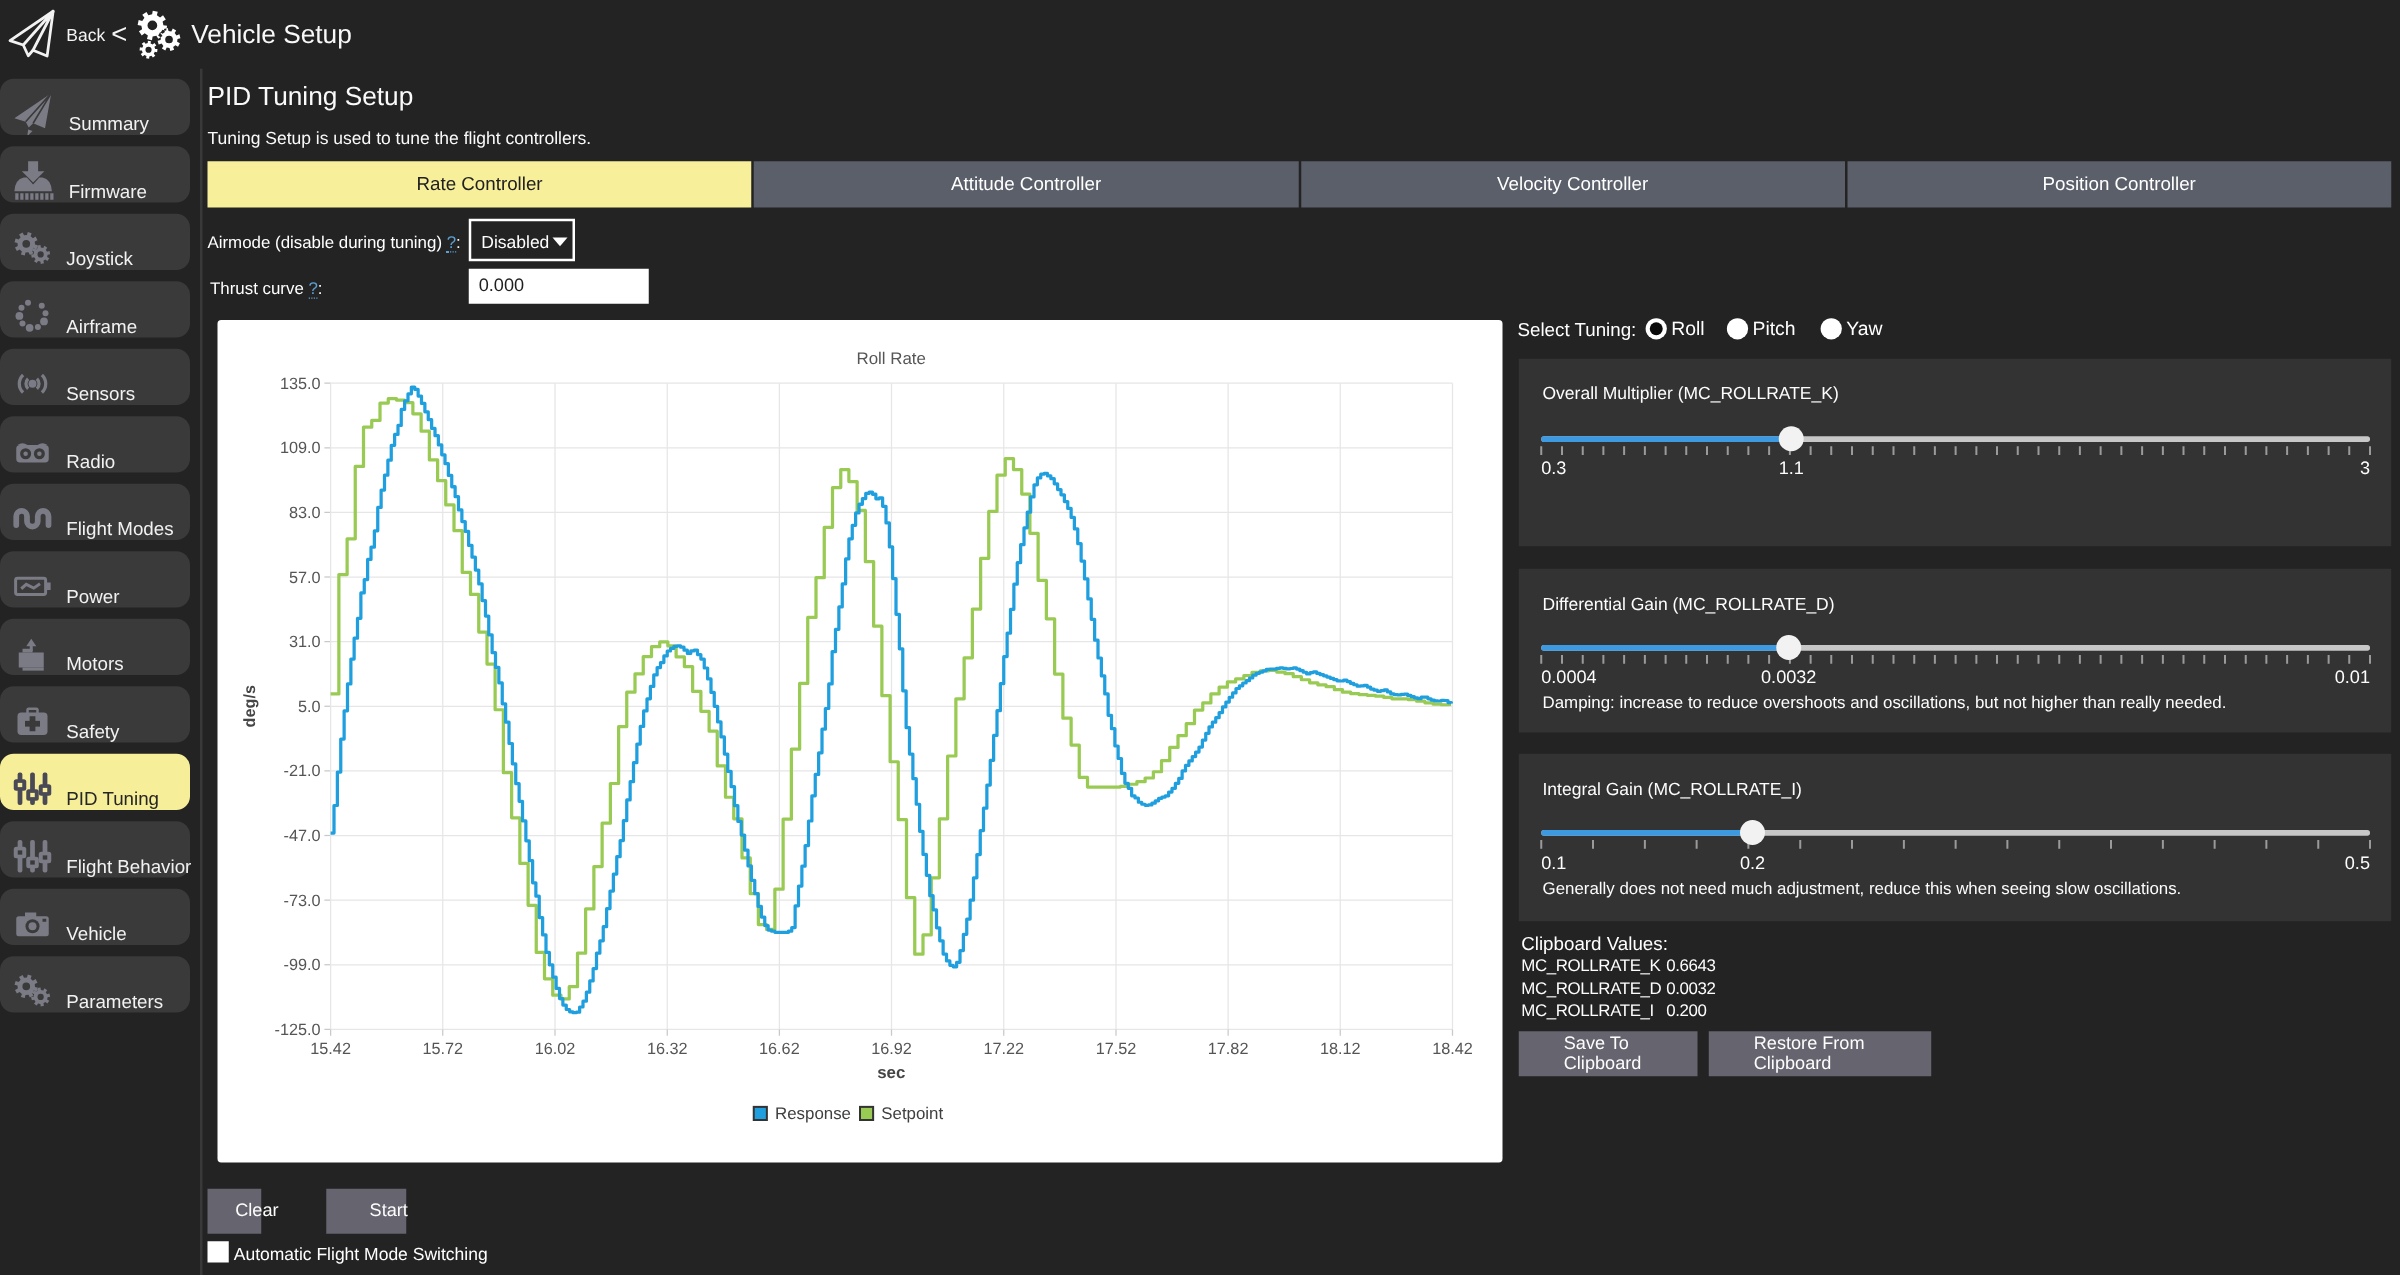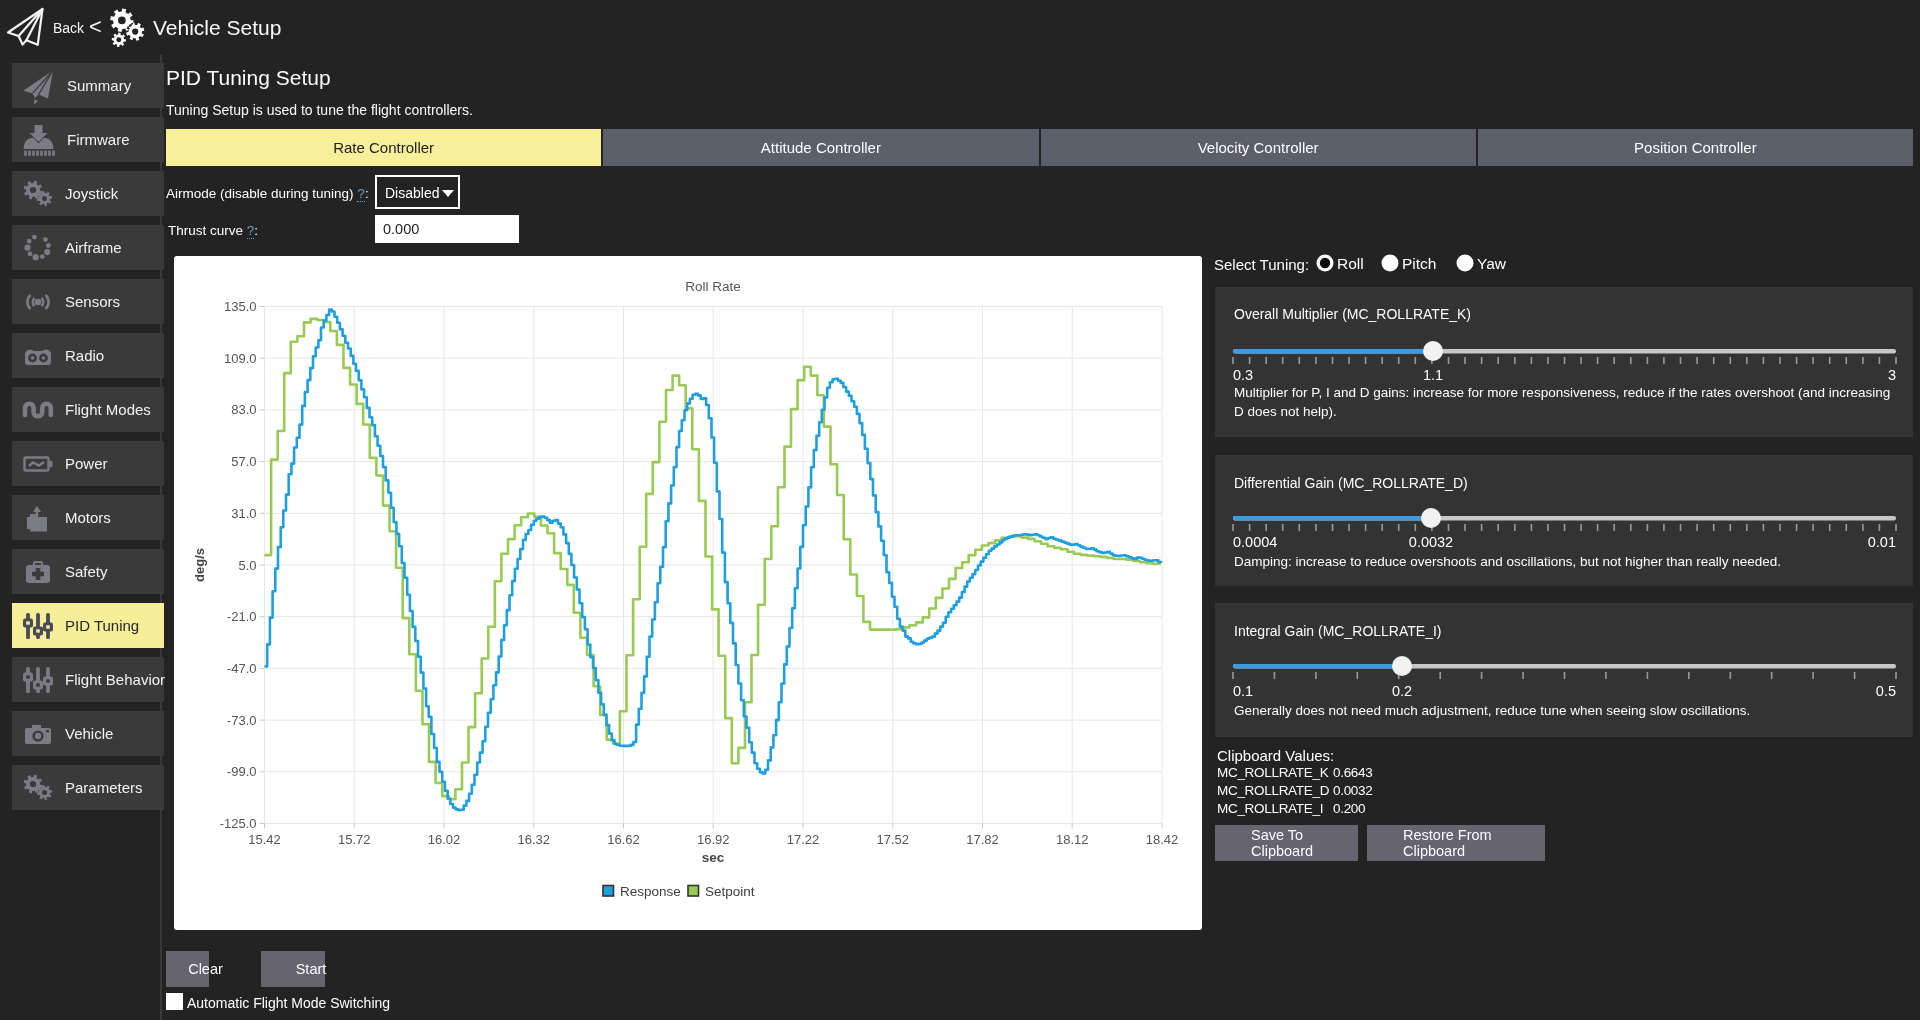--- a/index.html
+++ b/index.html
@@ -1,19 +1,19 @@
 <!DOCTYPE html>
 <html><head>
 <meta charset="utf-8">
 <style>
 html,body{margin:0;padding:0;width:1920px;height:1020px;background:#232323;overflow:hidden;
 font-family:"Liberation Sans",sans-serif;color:#fff;}
 *{box-sizing:border-box;}
 .abs{position:absolute;}
-.sb{position:absolute;left:12px;width:152px;height:45px;background:#3a3a3a;display:flex;align-items:center;}
+.sb{position:absolute;left:0;width:152px;height:45px;background:#3a3a3a;display:flex;align-items:flex-end;border-radius:11px;}
 .sb svg{margin-left:9px;flex:none;}
 .sb .lbl{margin-left:10px;font-size:15px;color:#f2f2f2;white-space:nowrap;}
 .sb.on{background:#f7ee99;}
 .sb.on .lbl{color:#262626;}
 .tab{height:37px;line-height:37px;text-align:center;font-size:15px;background:#5b5f6a;color:#fff;flex:1;}
 .tab.on{background:#f8ef9b;color:#202020;}
 .gbtn{position:absolute;background:#65646f;color:#fdfdfd;font-size:14.5px;display:flex;align-items:center;justify-content:center;padding-left:36px;}
 .box{position:absolute;left:1215px;width:698px;background:#333333;}
 .btitle{position:absolute;left:19px;font-size:14px;color:#fdfdfd;}
 .desc{position:absolute;left:19px;font-size:13.5px;color:#fdfdfd;line-height:18.5px;width:664px;}
@@ -364,21 +364,20 @@
       <rect x="613.9" y="20" width="1.6" height="7" fill="#9a9a9a"></rect>
       <rect x="630.5" y="20" width="1.6" height="7" fill="#9a9a9a"></rect>
       <rect x="647.1" y="20" width="1.6" height="7" fill="#9a9a9a"></rect>
       <rect x="663.6" y="20" width="1.6" height="7" fill="#9a9a9a"></rect>
       <rect x="680.2" y="20" width="1.6" height="7" fill="#9a9a9a"></rect>
       <circle cx="218" cy="14" r="10" fill="#f2f2f2"></circle>
     </svg>
   <div class="slab" style="left:18px;top:80px;">0.3</div>
   <div class="slab" style="left:188px;top:80px;width:60px;text-align:center;">1.1</div>
   <div class="slab" style="right:17px;top:80px;">3</div>
-  <div class="desc" style="top:97px;">Multiplier for P, I and D gains: increase for more responsiveness, reduce if the rates overshoot (and increasing D does not help).</div>
 </div>
 
 <div class="box" style="top:455px;height:131px;">
   <div class="btitle" style="top:20px;">Differential Gain (MC_ROLLRATE_D)</div>
   <svg style="position:absolute;left:0;top:49px" width="698" height="32">
       <rect x="18" y="12" width="663" height="4.5" rx="2.2" fill="#c7c7c7"></rect>
       <rect x="18" y="12" width="198" height="4.5" rx="2.2" fill="#3d9ae1"></rect>
       <rect x="17.2" y="20" width="1.6" height="7" fill="#9a9a9a"></rect>
       <rect x="33.8" y="20" width="1.6" height="7" fill="#9a9a9a"></rect>
       <rect x="50.4" y="20" width="1.6" height="7" fill="#9a9a9a"></rect>
@@ -448,21 +447,21 @@
       <rect x="514.5" y="20" width="1.6" height="7" fill="#9a9a9a"></rect>
       <rect x="555.9" y="20" width="1.6" height="7" fill="#9a9a9a"></rect>
       <rect x="597.3" y="20" width="1.6" height="7" fill="#9a9a9a"></rect>
       <rect x="638.8" y="20" width="1.6" height="7" fill="#9a9a9a"></rect>
       <rect x="680.2" y="20" width="1.6" height="7" fill="#9a9a9a"></rect>
       <circle cx="187" cy="14" r="10" fill="#f2f2f2"></circle>
     </svg>
   <div class="slab" style="left:18px;top:80px;">0.1</div>
   <div class="slab" style="left:157px;top:80px;width:60px;text-align:center;">0.2</div>
   <div class="slab" style="right:17px;top:80px;">0.5</div>
-  <div class="desc" style="top:99px;">Generally does not need much adjustment, reduce tune when seeing slow oscillations.</div>
+  <div class="desc" style="top:99px;">Generally does not need much adjustment, reduce this when seeing slow oscillations.</div>
 </div>
 
 <div class="abs" style="left:1217px;top:747px;font-size:15px;">Clipboard Values:</div>
 <div class="clip" style="left:1217px;top:765px;">MC_ROLLRATE_K</div>
 <div class="clip" style="left:1333px;top:765px;">0.6643</div>
 <div class="clip" style="left:1217px;top:783px;">MC_ROLLRATE_D</div>
 <div class="clip" style="left:1333px;top:783px;">0.0032</div>
 <div class="clip" style="left:1217px;top:801px;">MC_ROLLRATE_I</div>
 <div class="clip" style="left:1333px;top:801px;">0.200</div>
 

